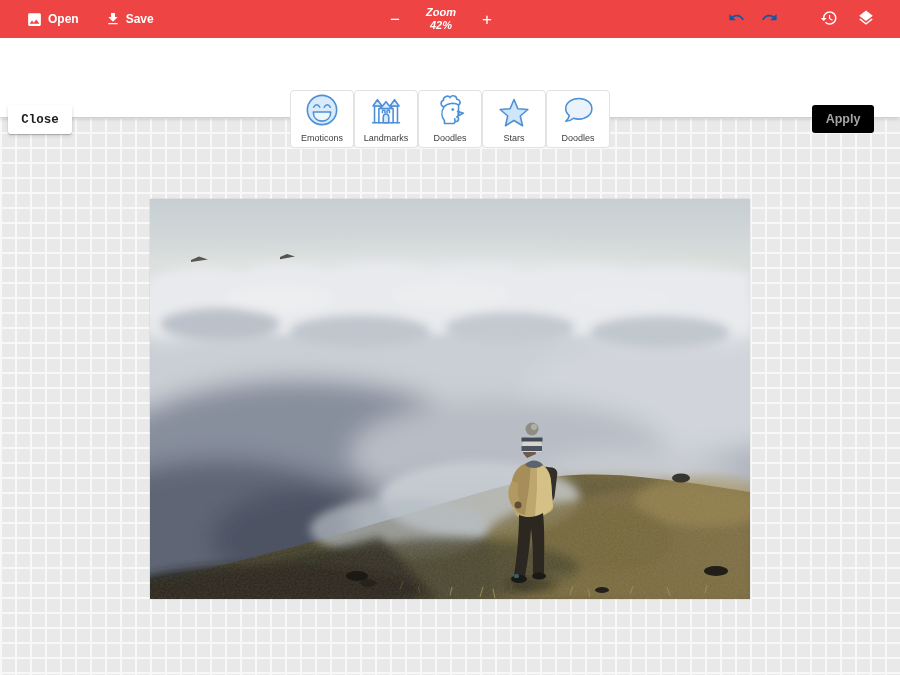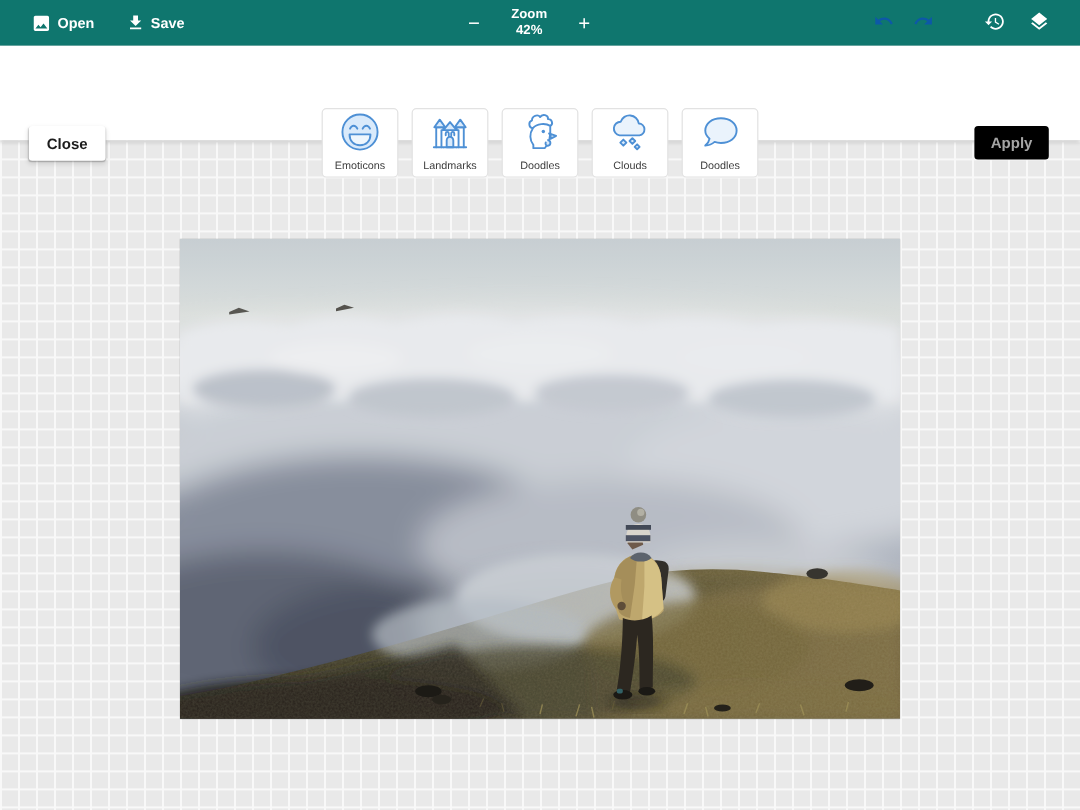--- a/index.html
+++ b/index.html
@@ -1,45 +1,45 @@
 <!DOCTYPE html>
 <html><head>
 <meta charset="utf-8">
 <style>
   * { margin:0; padding:0; box-sizing:border-box; }
   html,body { width:900px; height:675px; overflow:hidden; font-family:"Liberation Sans", sans-serif; background:#e9e9e9; }
   .app { position:relative; width:900px; height:675px; }
 
   
   .topbar { position:absolute; top:0; left:0; width:900px; height:38px;
-    background:#0f766e; display:flex; align-items:center; padding:0 22px 0 26px; z-index:30; }
+    background:#ef4444; display:flex; align-items:center; padding:0 22px 0 26px; z-index:30; }
   .tb-btn { display:flex; align-items:center; gap:5px; color:#fff; font-size:12px; font-weight:700;
     cursor:pointer; background:none; border:none; font-family:inherit; }
   .tb-btn svg { display:block; }
   .tb-save { margin-left:26px; }
   .zoom-ctl { position:absolute; left:calc(50% - 9px); top:0; height:38px; transform:translateX(-50%);
     display:flex; align-items:center; gap:22px; }
   .zoom-sign { color:#fff; font-size:17px; font-weight:400; cursor:pointer; background:none; border:none;
     font-family:inherit; line-height:1; padding:2px 4px; }
-  .zoom-label { text-align:center; color:#fff; font-size:11px; font-weight:700; line-height:13px; }
+  .zoom-label { text-align:center; color:#fff; font-size:11px; font-weight:700; line-height:13px;font-style:italic; }
   .tb-right { margin-left:auto; display:flex; align-items:center; }
   .icon-btn { background:none; border:none; padding:3px; cursor:pointer; display:flex; }
   .undo-btn { margin-right:10px; }
   .redo-btn { margin-right:36px; }
   .history-btn { margin-right:13px; }
 
   
   .subbar { position:absolute; top:38px; left:0; width:900px; height:79px; background:#fff;
     box-shadow:0 1px 4px rgba(0,0,0,0.28); z-index:20; }
-  .close-btn { position:absolute; left:24px; top:67px; width:64px; height:29px; background:#fff;
+  .close-btn { position:absolute; left:8px; top:67px; width:64px; height:29px; background:#fff;
     border:none; border-radius:3px; box-shadow:0 1px 1px rgba(0,0,0,0.22), 0 2px 4px rgba(0,0,0,0.12);
-    font-size:12.5px; font-weight:700; color:#1d1d1d; cursor:pointer; font-family:Liberation Sans, sans-serif; }
+    font-size:12.5px; font-weight:700; color:#1d1d1d; cursor:pointer; font-family:Liberation Mono, monospace; }
   .apply-btn { position:absolute; right:26px; top:67px; width:62px; height:28px; background:#000000;
     border:none; border-radius:3px; font-size:12.5px; font-weight:700; color:#a5a5a5; font-family:inherit; }
-  .sticker-strip { position:absolute; left:50%; transform:translateX(-50%); top:52px; display:flex; gap:11px; }
+  .sticker-strip { position:absolute; left:50%; transform:translateX(-50%); top:52px; display:flex; }
   .cat-btn { width:64px; height:58px; background:#fff; border:1px solid #e2e2e2; border-radius:4px;
     display:flex; flex-direction:column; align-items:center; justify-content:flex-end; padding-bottom:4px;
     cursor:pointer; font-family:inherit; }
   .cat-btn svg { width:38px; height:38px; margin-bottom:1px; }
   .cat-label { font-size:9px; color:#3d3d3d; line-height:10px; white-space:nowrap; }
 
   
   .canvas { position:absolute; top:117px; left:0; width:900px; height:558px;
     background-color:#e9e9e9;
     background-image:linear-gradient(#f8f8f8 2px, transparent 2px),
@@ -154,32 +154,27 @@
             <path d="M16.5 20 C12.3 19.6 11.2 13.6 15.6 11.8 C15.2 6.9 21.8 4.9 24.2 8.3 C26.4 4.4 33 6 32.4 10.5 C36.6 10.2 38.4 15.8 34.8 17.6" fill="#ffffff"></path>
             <path d="M16.5 20 C12.8 25.5 13 32.5 17 37.5 L17 41 L29 41 C33.5 37 35.5 30 34.8 17.6 C30 14.5 20.5 15 16.5 20 Z" fill="#ffffff"></path>
             <circle cx="27.5" cy="23.5" r="1.8" fill="#4e90d5" stroke="none"></circle>
             <path d="M33.5 25.5 L41 28 L35 31.2 C35.6 29.4 35.3 27.3 33.5 25.5 Z" fill="#d9eafb"></path>
             <path d="M32.5 32.5 C35.6 33.3 35.8 37.4 32.8 38.4 C30.7 39.1 29.3 37 30 35" fill="#d9eafb"></path>
           </svg>
         </span>
         <span class="cat-label">Doodles</span>
       </button>
 
-
-      <button class="cat-btn">
-        <span>
-          <svg viewBox="0 0 48 48" width="38" height="38" fill="none" stroke="#4e90d5" stroke-width="2" stroke-linecap="round" stroke-linejoin="round">
-            <path d="M13 27.5 H34 A6.3 6.3 0 0 0 33.2 15 A9.8 9.8 0 0 0 14.2 13.2 A7.2 7.2 0 0 0 13 27.5 Z" fill="#eaf3fc"></path>
-            <path d="M17 32 l3.2 3.2 -3.2 3.2 -3.2 -3.2 Z" fill="#d9eafb"></path>
-            <path d="M26.5 30.5 l3 3 -3 3 -3 -3 Z" fill="#d9eafb"></path>
-            <path d="M31.5 37 l2.6 2.6 -2.6 2.6 -2.6 -2.6 Z" fill="#d9eafb"></path>
-          </svg>
-        </span>
-        <span class="cat-label">Clouds</span>
-      </button>
+      <button class="cat-btn">
+        <svg viewBox="0 0 48 48" width="38" height="38">
+          <polygon points="24,7 28.9,18.6 41.5,19.6 31.9,27.8 34.8,40.1 24,33.5 13.2,40.1 16.1,27.8 6.5,19.6 19.1,18.6" fill="#cfe5fa" stroke="#4e90d5" stroke-width="2" stroke-linejoin="round"></polygon>
+        </svg>
+        <span class="cat-label">Stars</span>
+      </button>
+
 
       <button class="cat-btn">
         <span>
           <svg viewBox="0 0 48 48" width="38" height="38" fill="none" stroke="#4e90d5" stroke-width="2" stroke-linecap="round" stroke-linejoin="round">
             <path d="M25 9.5 C34.4 9.5 41.5 15 41.5 22.5 C41.5 30 34.4 35.5 25 35.5 C22.6 35.5 20.3 35.1 18.3 34.4 C15.8 36.7 12.2 38.1 8.5 38.3 C11 36.2 12.6 33.6 13 31 C10.2 28.8 8.5 25.8 8.5 22.5 C8.5 15 15.6 9.5 25 9.5 Z" fill="#eaf3fc"></path>
           </svg>
         </span>
         <span class="cat-label">Doodles</span>
       </button>
 

